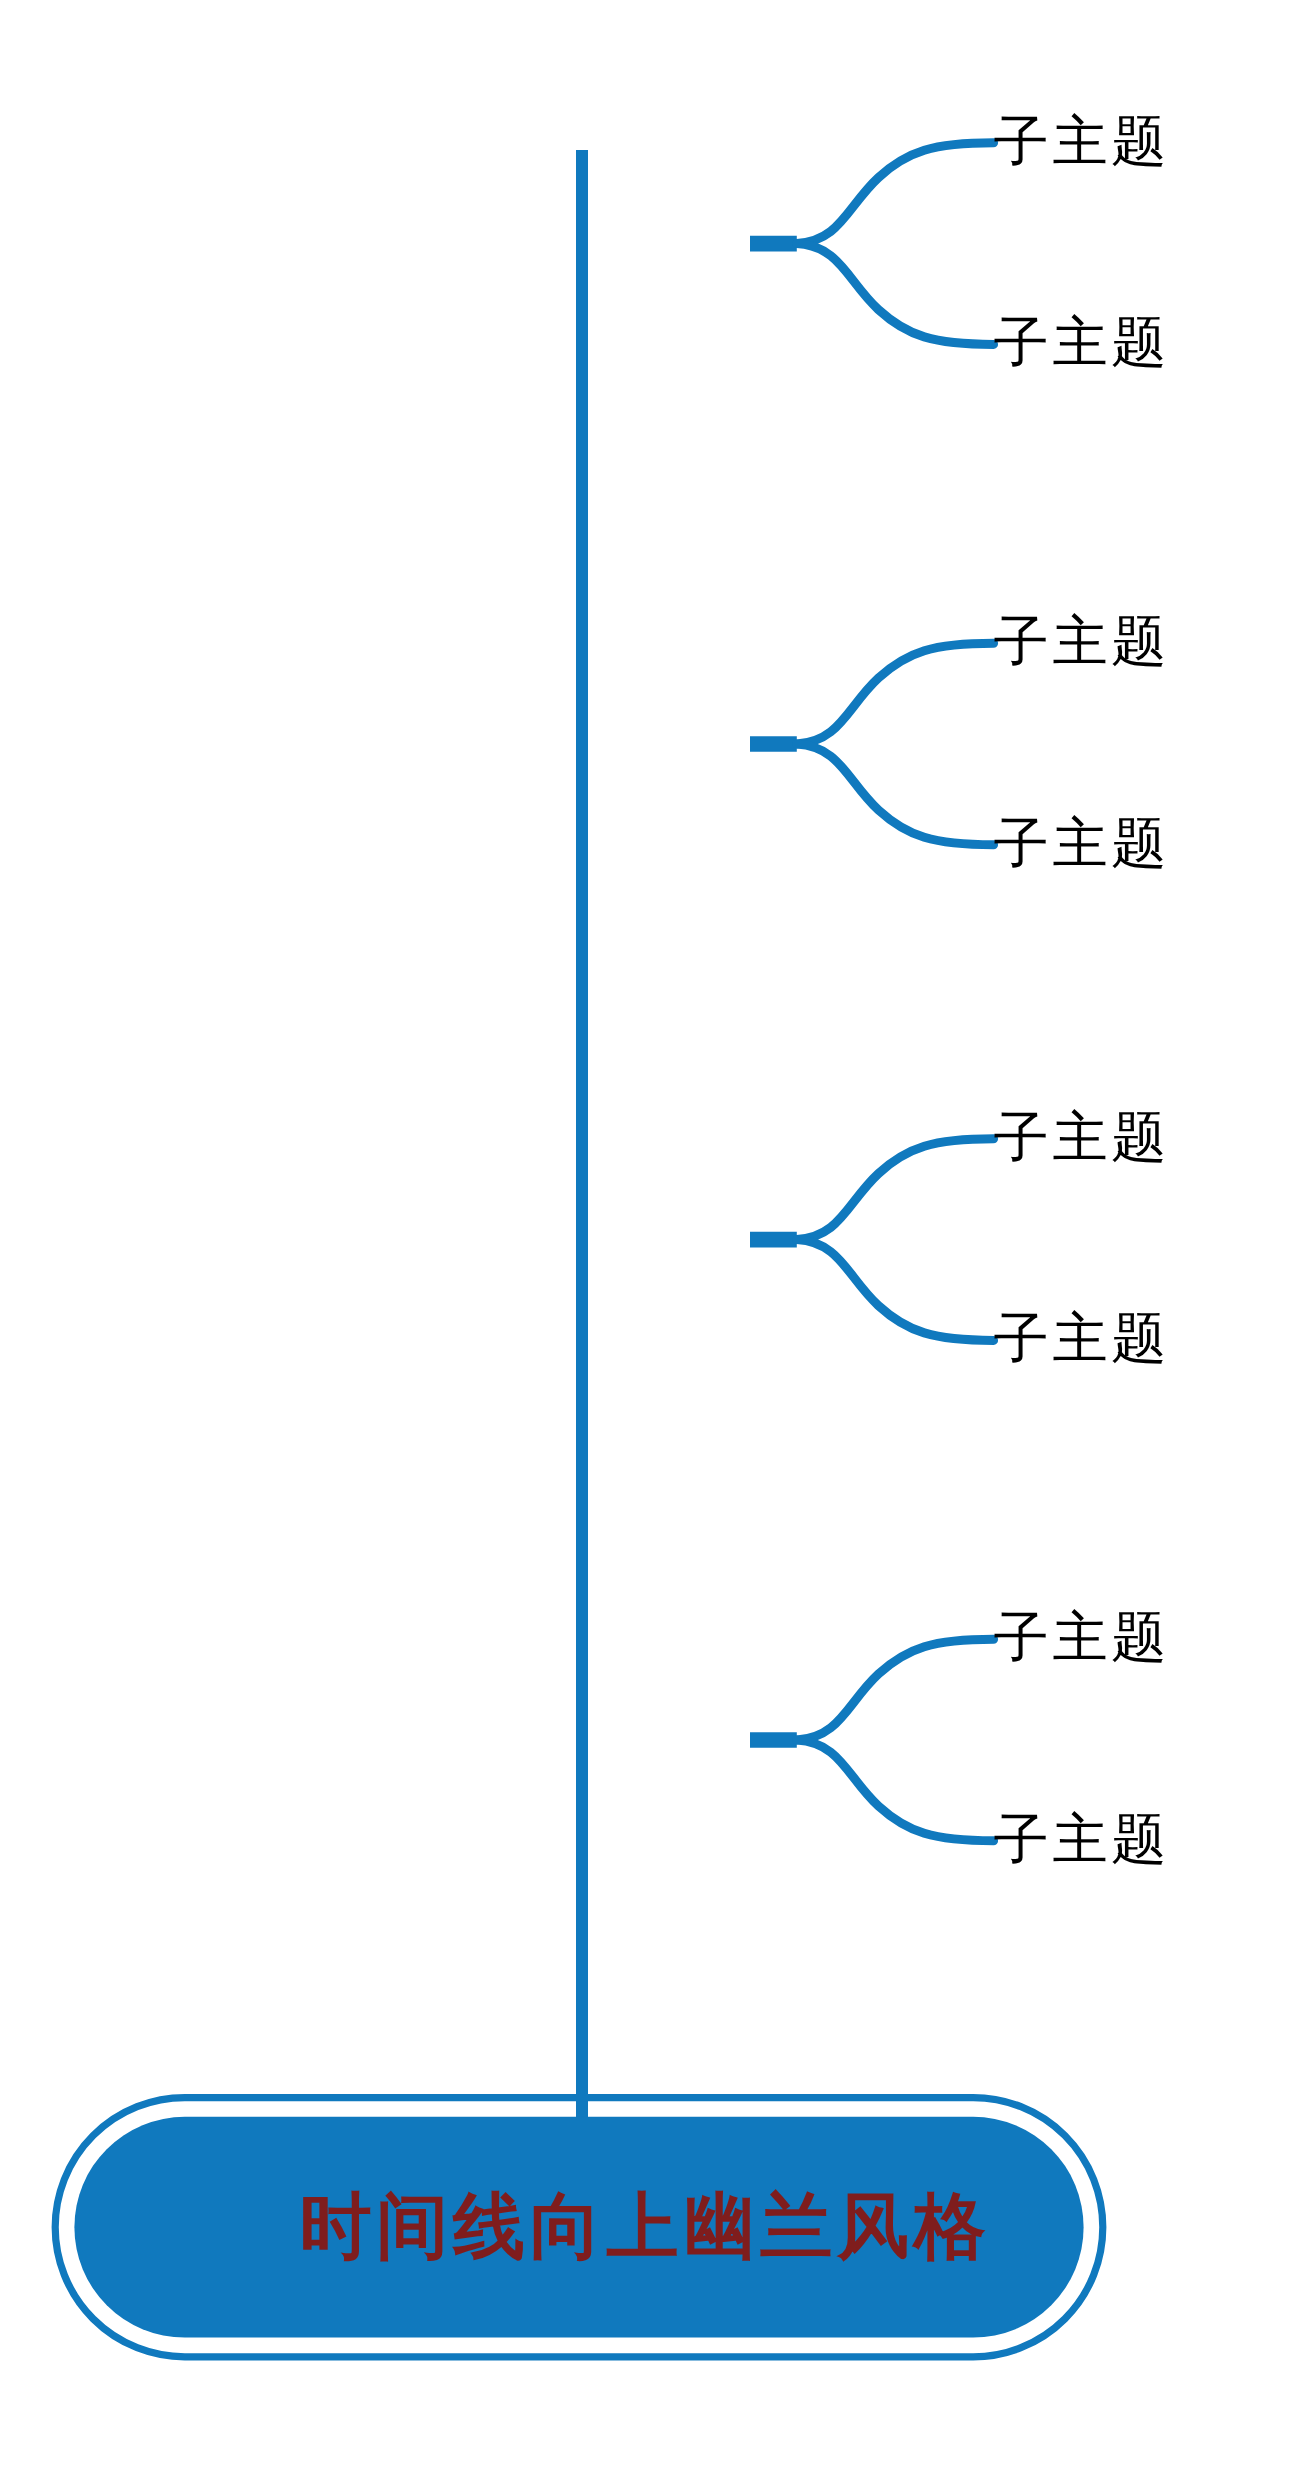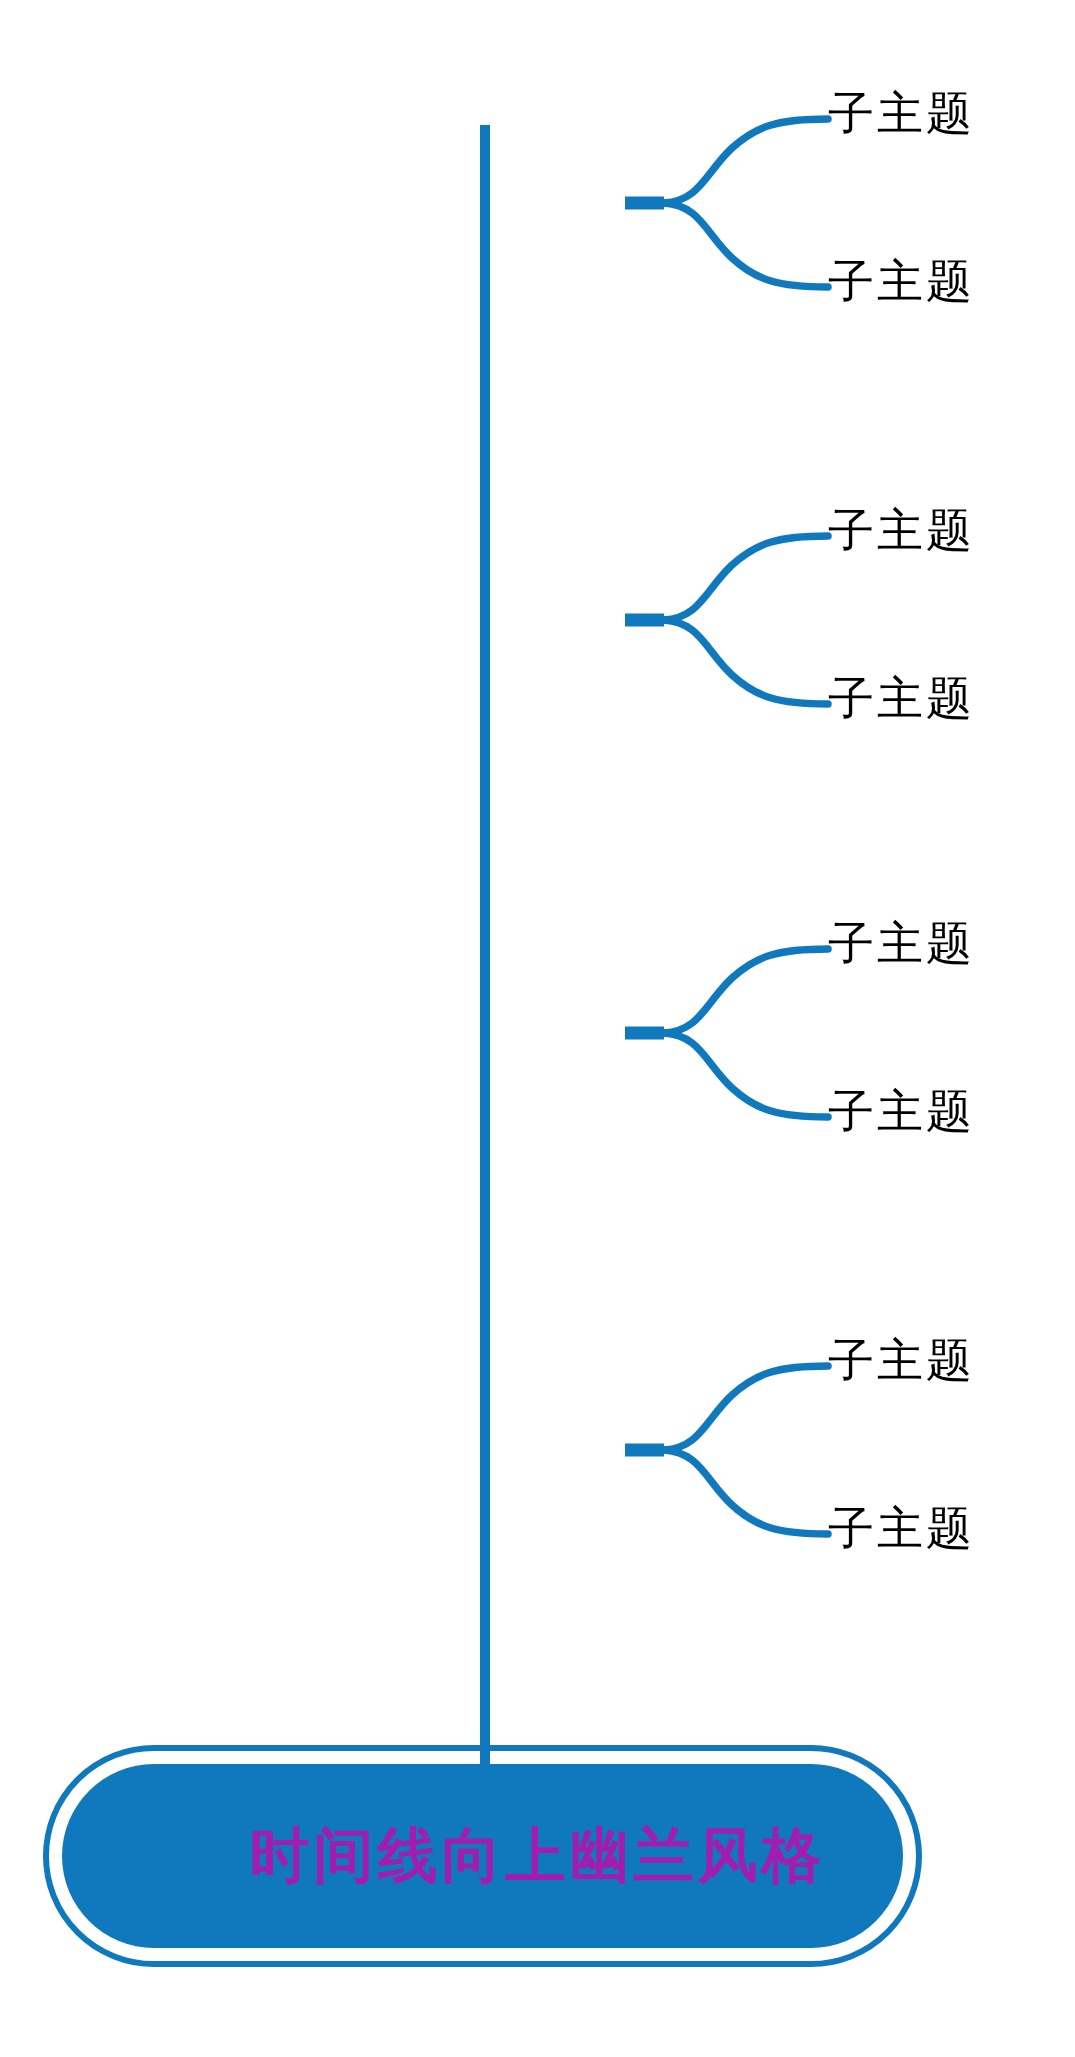--- a/index.html
+++ b/index.html
@@ -39,31 +39,31 @@
     user-select: none;
   }
   .subtopic-label {
     position: absolute;
     color: #000000;
     font-size: 46px;
     font-weight: 400;
     letter-spacing: 3px;
     line-height: 1;
     white-space: nowrap;
-    font-family: Liberation Mono, monospace;
+    font-family: Liberation Sans, sans-serif;
     user-select: none;
   }
   .root-label {
     position: absolute;
     left: 0;
     right: 0;
     display: flex;
     align-items: center;
     justify-content: center;
-    color: #a21caf;
+    color: #7f1d1d;
     font-size: 60px;
     font-weight: 700;
     letter-spacing: 4px;
     line-height: 1;
     font-family: "Liberation Sans", "DejaVu Sans", sans-serif;
     user-select: none;
   }
 </style>
 </head>
 <body>

